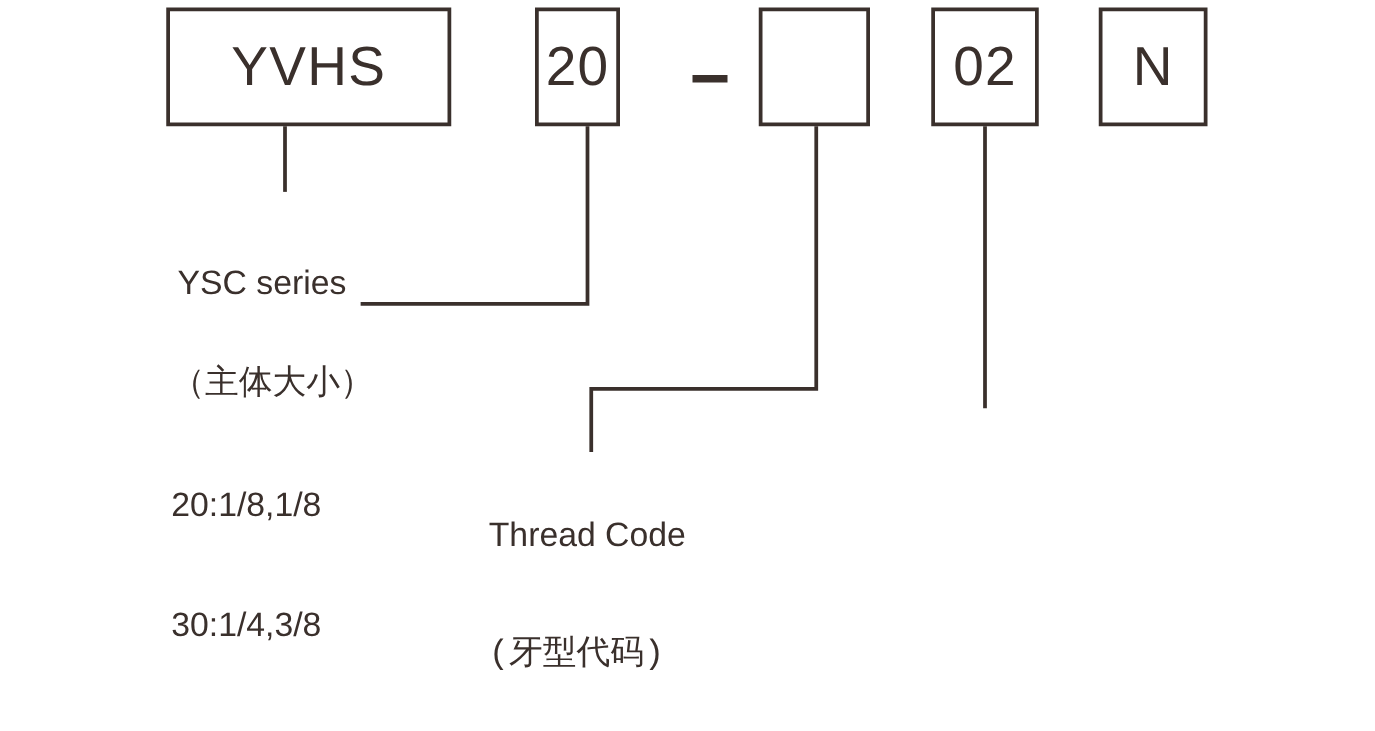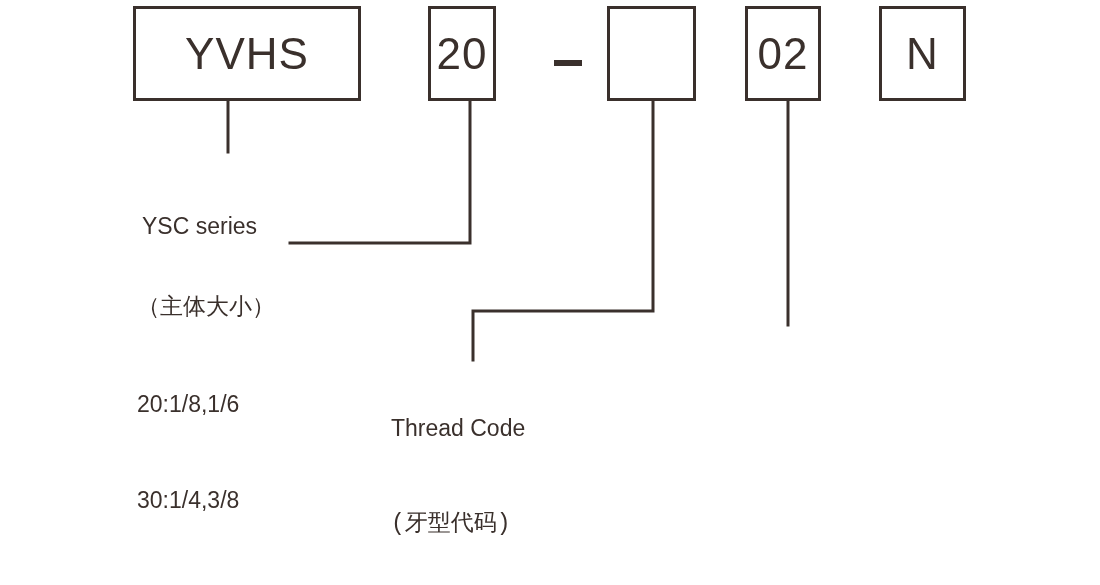--- a/index.html
+++ b/index.html
@@ -33,35 +33,35 @@
     align-items: center;
     justify-content: center;
     font-size: 44px;
     line-height: 1;
     letter-spacing: 1px;
     color: #3a302c;
   }
   .box-yvhs { left: 133px; top: 6px; width: 228px; height: 95px; }
   .box-size { left: 428px; top: 6px; width: 68px;  height: 95px; }
   .box-thread { left: 607px; top: 6px; width: 89px; height: 95px; }
-  .box-port { left: 745px; top: 6px; width: 76px;  height: 95px; }
+  .box-port { left: 745px; top: 6px; width: 86px;  height: 95px; }
   .box-ncode { left: 879px; top: 6px; width: 87px; height: 95px; }
 
   .dash-sep {
     position: absolute;
     left: 554px;
     top: 60px;
     width: 28px;
     height: 6px;
     background: #3a302c;
   }
 
   .note {
     position: absolute;
-    font-size: 23px;
+    font-size: 27px;
     line-height: 32px;
     white-space: pre;
     color: #3a302c;
   }
   .note-series  { left: 142px; top: 146px; }
   .note-body    { left: 137px; top: 228px; }
   .note-thread  { left: 391px; top: 348px; }
   .note-port    { left: 728px; top: 328px; }
 
   .note-line { display: block; }
@@ -88,21 +88,21 @@
   <div class="code-box box-thread"></div>
   <div class="code-box box-port">02</div>
   <div class="code-box box-ncode">N</div>
 
   <div class="note note-series">
     <span class="note-line">YSC series</span>
   </div>
 
   <div class="note note-body">
     <span class="note-line cjk">（主体大小）</span>
-    <span class="note-line">20:1/8,1/6</span>
+    <span class="note-line">20:1/8,1/8</span>
     <span class="note-line">30:1/4,3/8</span>
     
     
   </div>
 
   <div class="note note-thread">
     <span class="note-line">Thread Code</span>
     <span class="note-line cjk">(牙型代码)</span>
     
     

